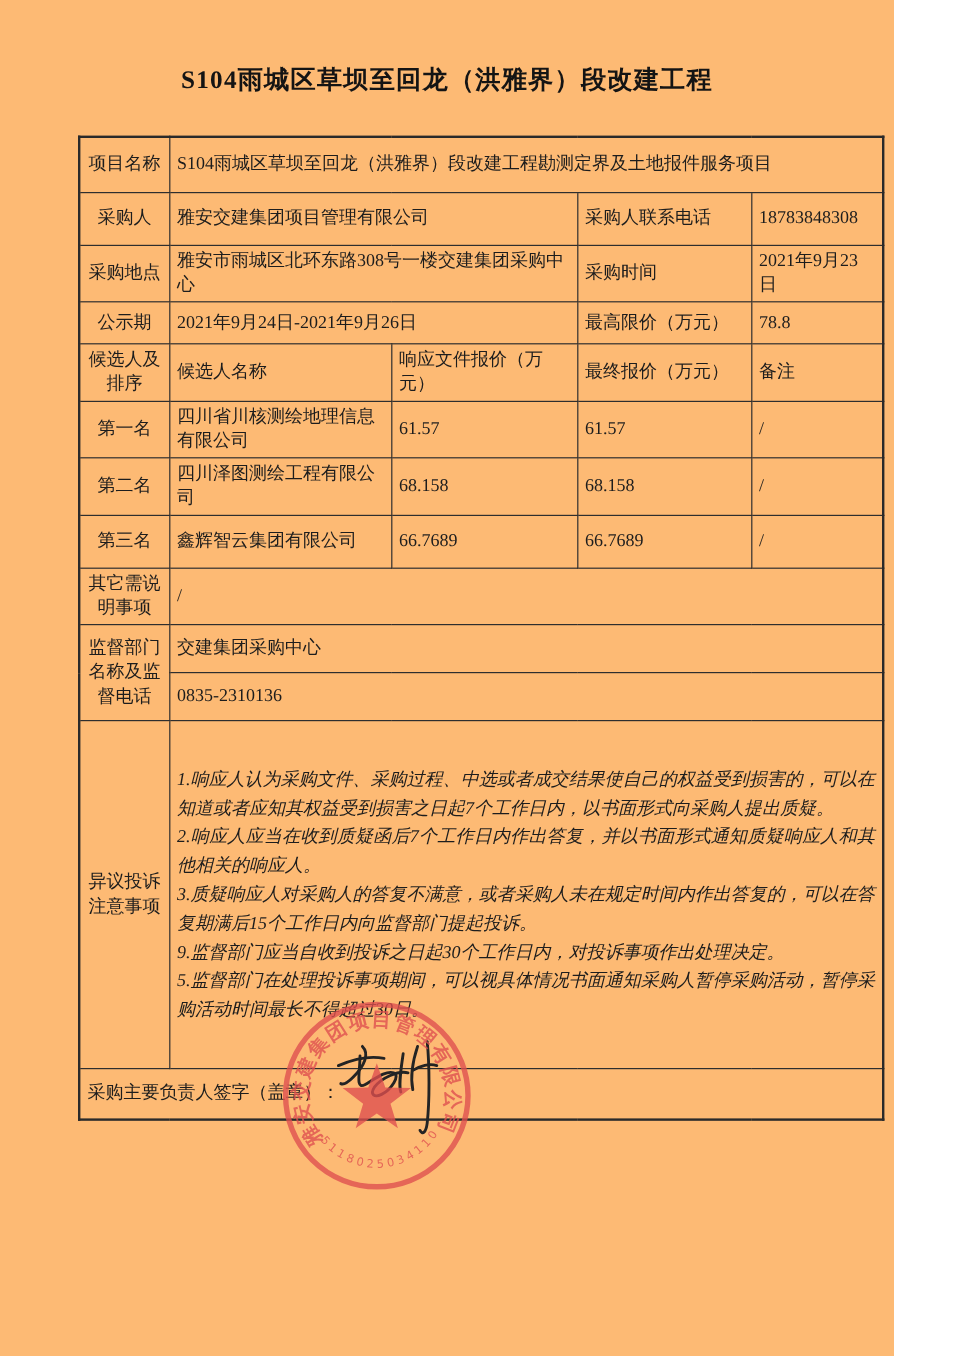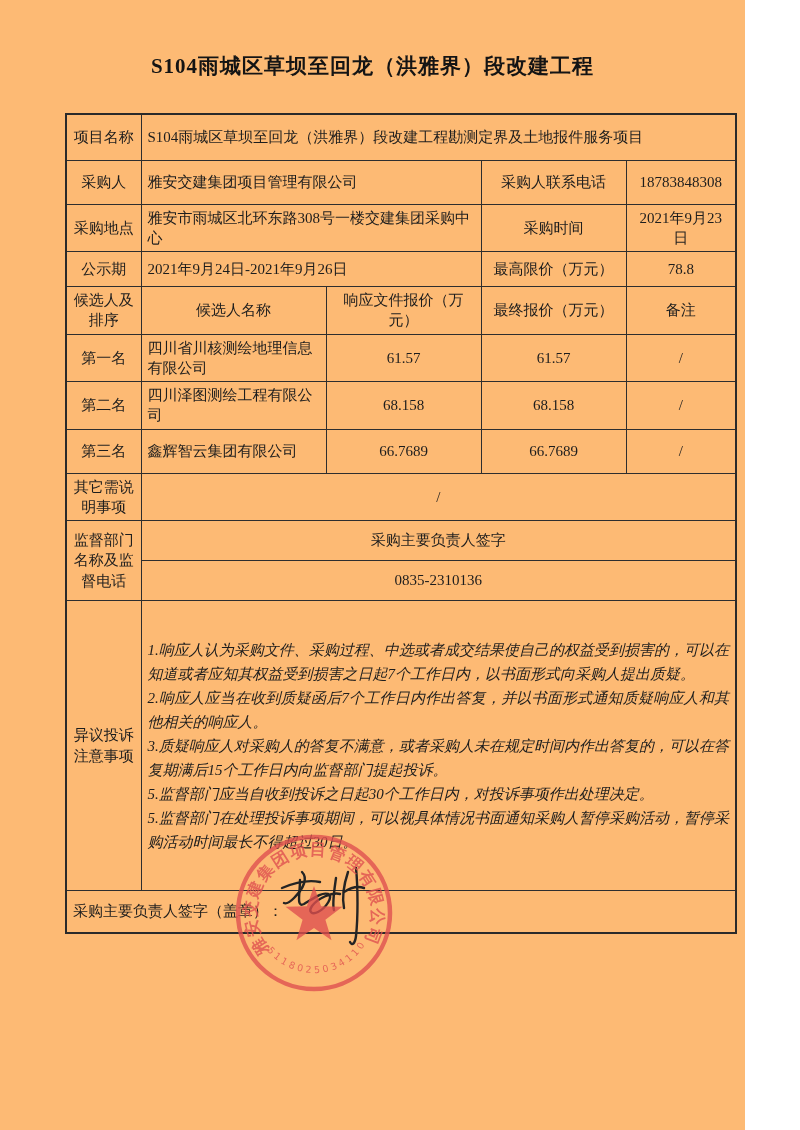--- a/index.html
+++ b/index.html
@@ -29,21 +29,21 @@
   }
   table.main td {
     border:1px solid #2e2e2e;
     padding:3px 6px;
     vertical-align:middle;
     line-height:1.35;
     overflow:hidden;
   }
   table.main { border:2px solid #2a2a2a; }
   td.lbl { text-align:center; padding:3px 5px; }
-  td.ctr { text-align:center; }
+  td.ctr { text-align:left; }
   td.top { vertical-align:top; padding-top:5px; }
   td.notes-cell { padding:6px 8px; }
   .notes-cell div { margin:0; line-height:24px; text-align:justify;font-style:italic; }
   .sig-row td { padding-left:8px; }
   
   .seal {
     position:absolute; left:229px; top:828px;
     width:170px; height:170px;
     opacity:0.78;
     pointer-events:none;
@@ -121,32 +121,32 @@
         <td class="ctr">66.7689</td>
         <td class="ctr">66.7689</td>
         <td class="ctr">/</td>
       </tr>
       <tr style="height:43px">
         <td class="lbl">其它需说明事项</td>
         <td colspan="4" class="ctr">/</td>
       </tr>
       <tr style="height:40px">
         <td class="lbl" rowspan="2">监督部门名称及监督电话</td>
-        <td colspan="4" class="ctr">采购主要负责人签字</td>
+        <td colspan="4" class="ctr">交建集团采购中心</td>
       </tr>
       <tr style="height:40px">
         <td colspan="4" class="ctr">0835-2310136</td>
       </tr>
       <tr style="height:290px">
         <td class="lbl">异议投诉注意事项</td>
         <td colspan="4" class="notes-cell">
           <div>1.响应人认为采购文件、采购过程、中选或者成交结果使自己的权益受到损害的，可以在知道或者应知其权益受到损害之日起7个工作日内，以书面形式向采购人提出质疑。</div>
           <div>2.响应人应当在收到质疑函后7个工作日内作出答复，并以书面形式通知质疑响应人和其他相关的响应人。</div>
           <div>3.质疑响应人对采购人的答复不满意，或者采购人未在规定时间内作出答复的，可以在答复期满后15个工作日内向监督部门提起投诉。</div>
-          <div>5.监督部门应当自收到投诉之日起30个工作日内，对投诉事项作出处理决定。</div>
+          <div>9.监督部门应当自收到投诉之日起30个工作日内，对投诉事项作出处理决定。</div>
           <div>5.监督部门在处理投诉事项期间，可以视具体情况书面通知采购人暂停采购活动，暂停采购活动时间最长不得超过30日。</div>
         </td>
       </tr>
       <tr style="height:42px" class="sig-row">
         <td colspan="5">采购主要负责人签字（盖章）：</td>
       </tr>
     </tbody>
   </table>
 
   <svg class="signature" viewBox="0 0 130 110">

